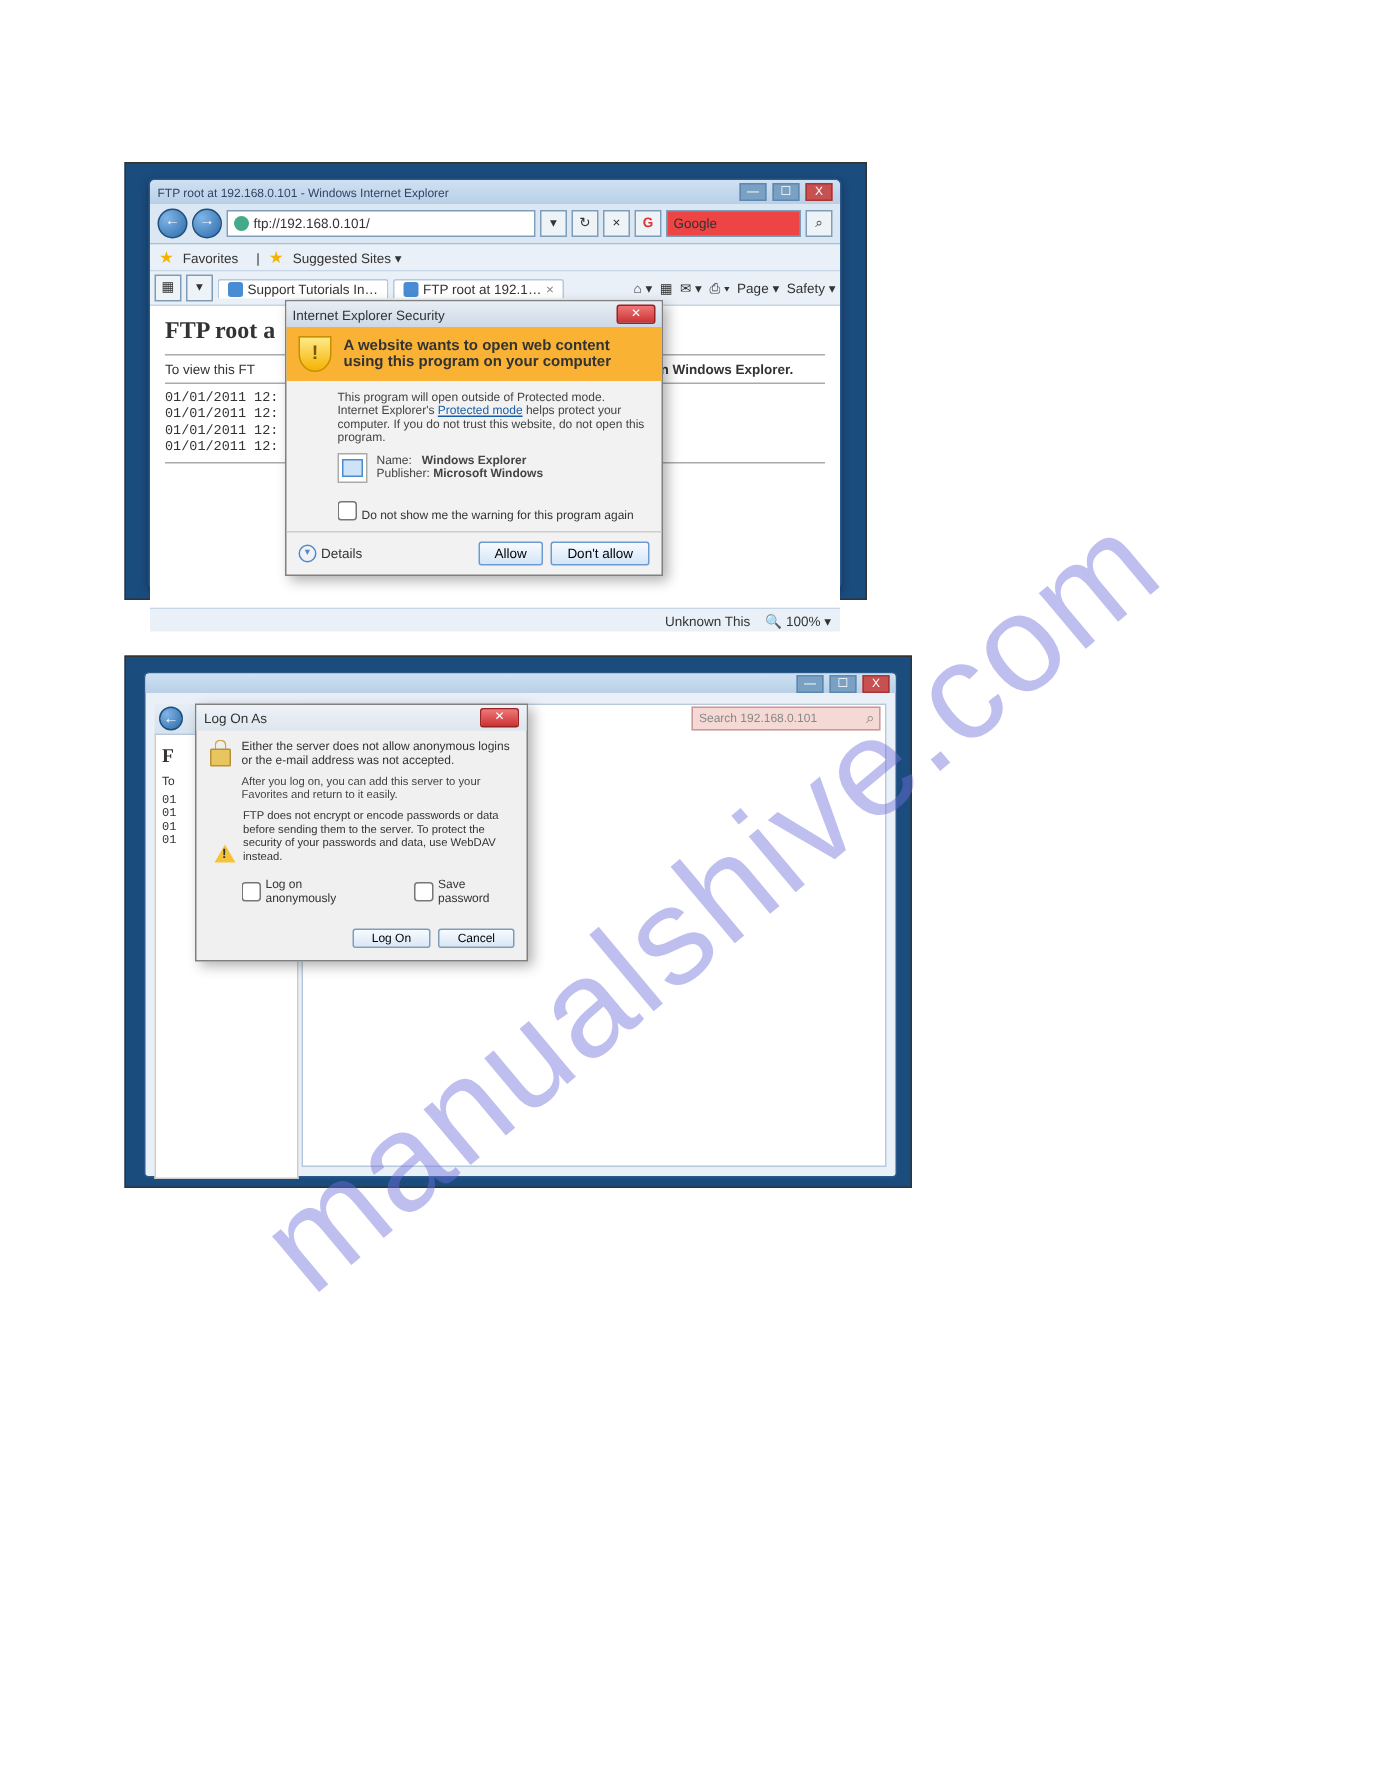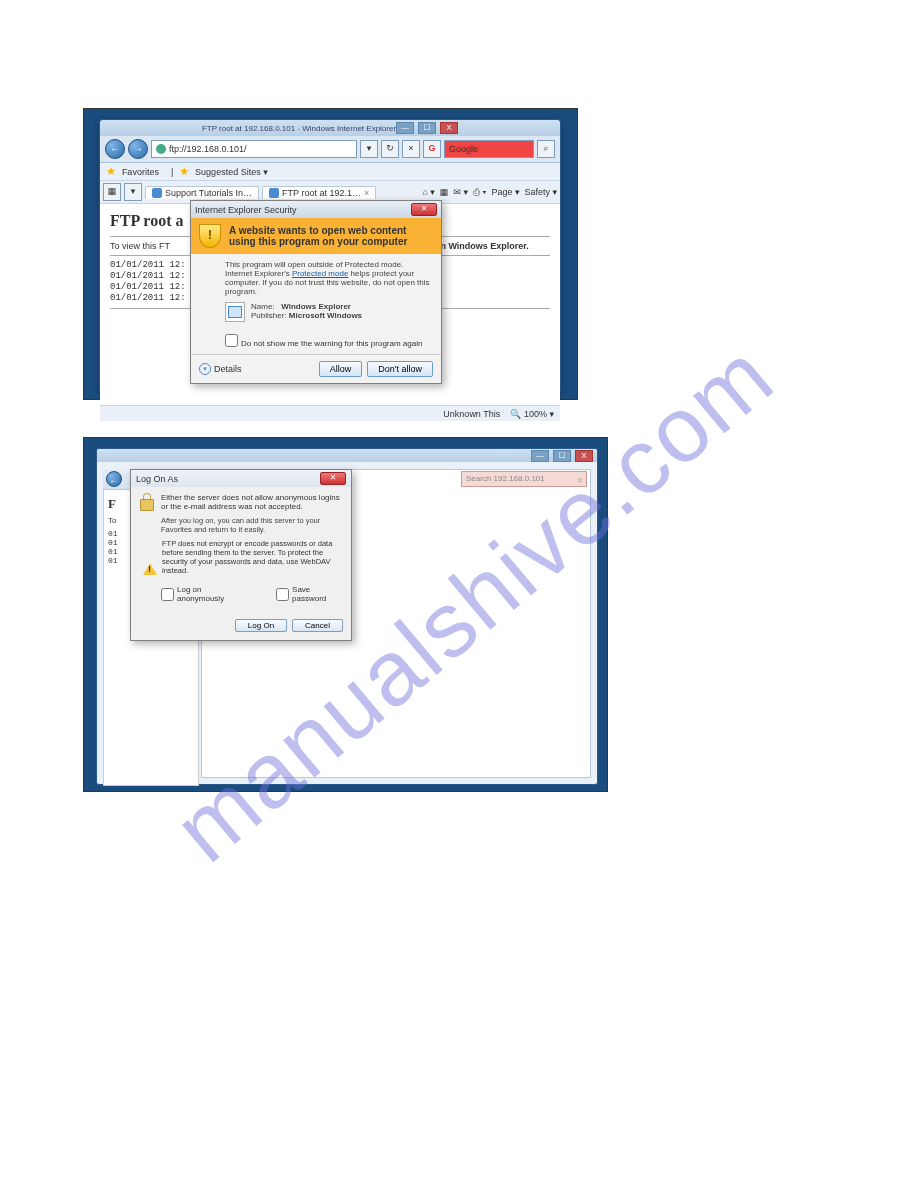--- a/index.html
+++ b/index.html
@@ -46,21 +46,21 @@
   }
   .f1-win { left: 15px; top: 10px; width: 460px; height: 272px; }
 
   .titlebar {
     background: linear-gradient(#cfe1f3, #b8cfe6);
     border-radius: 4px 4px 0 0;
     height: 14px;
     font-size: 8px;
     padding: 1px 5px;
     display: flex;
-    justify-content: center;
+    justify-content: space-between;
     align-items: center;
     color: #346;
   }
   .win-btns { display:flex; gap:4px; }
   .win-btn { width:16px; height:10px; background:#7aa0c4; border:1px solid #5c88b2; font-size:8px; line-height:9px; text-align:center; color:#fff; cursor:pointer; }
   .win-btn.close { background:#c75050; border-color:#a33; }
 
   .navrow {
     display:flex; align-items:center; gap:3px;
     padding:3px 5px; border-bottom:1px solid #a8bed4;

